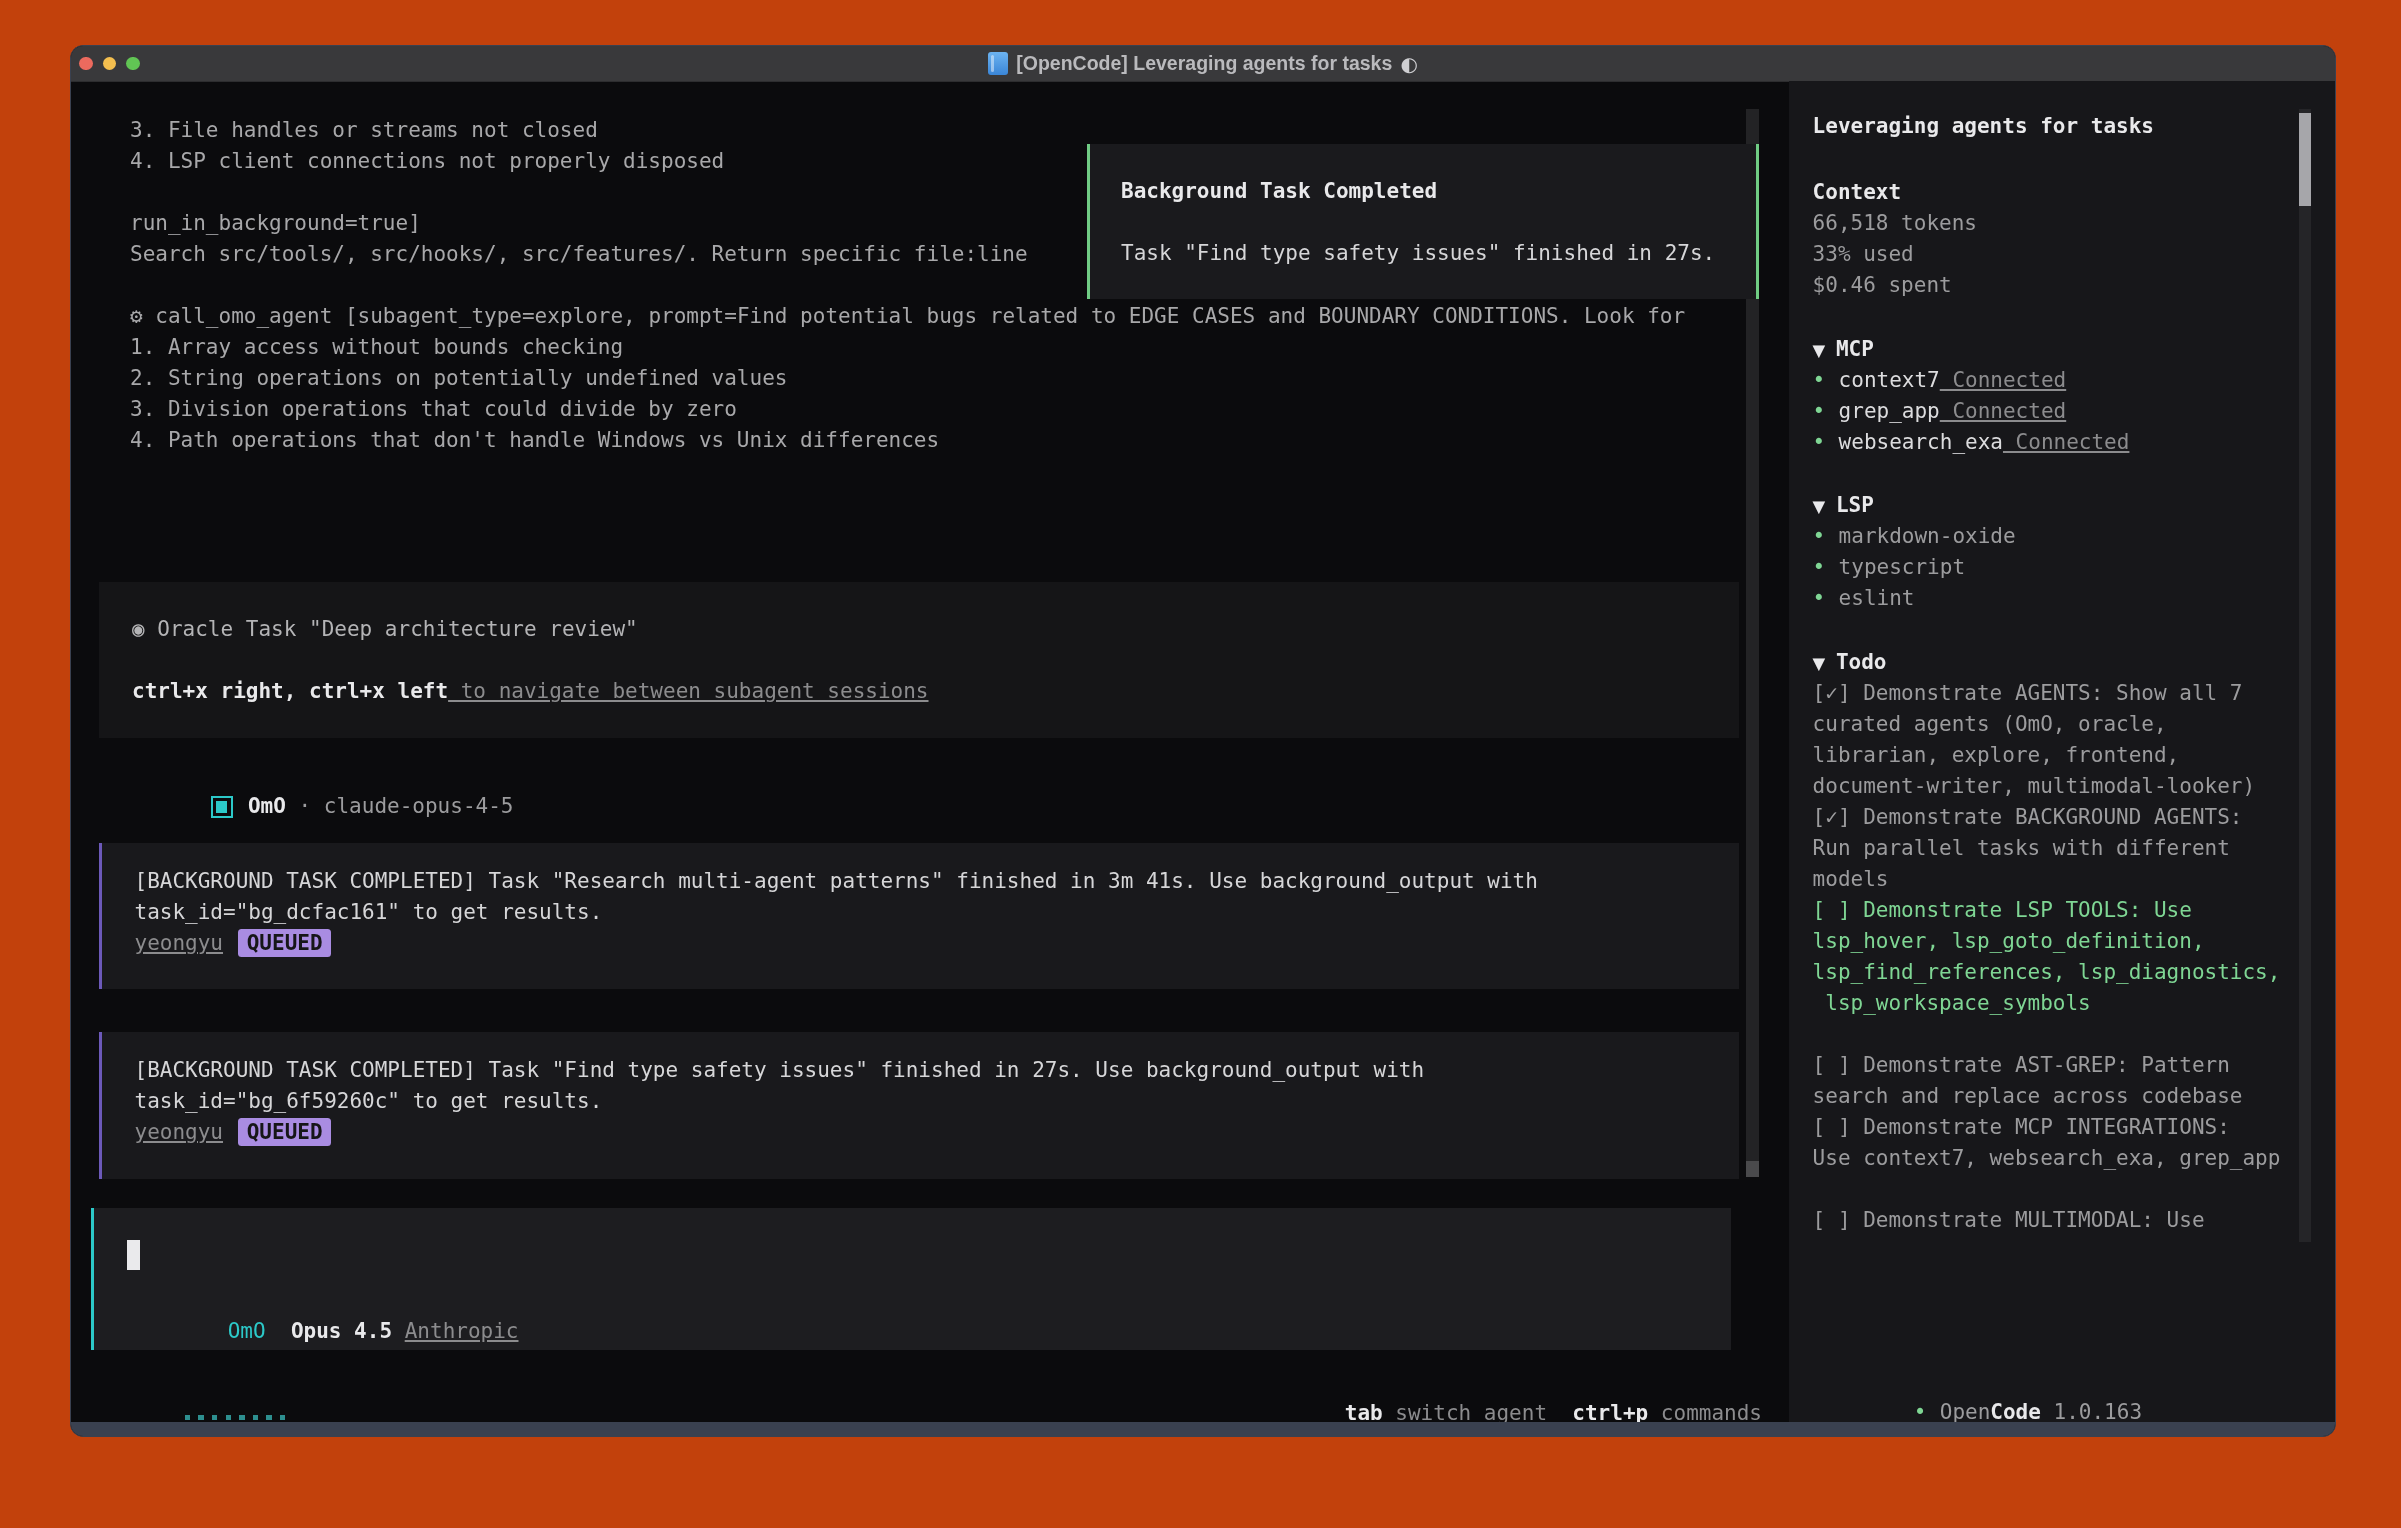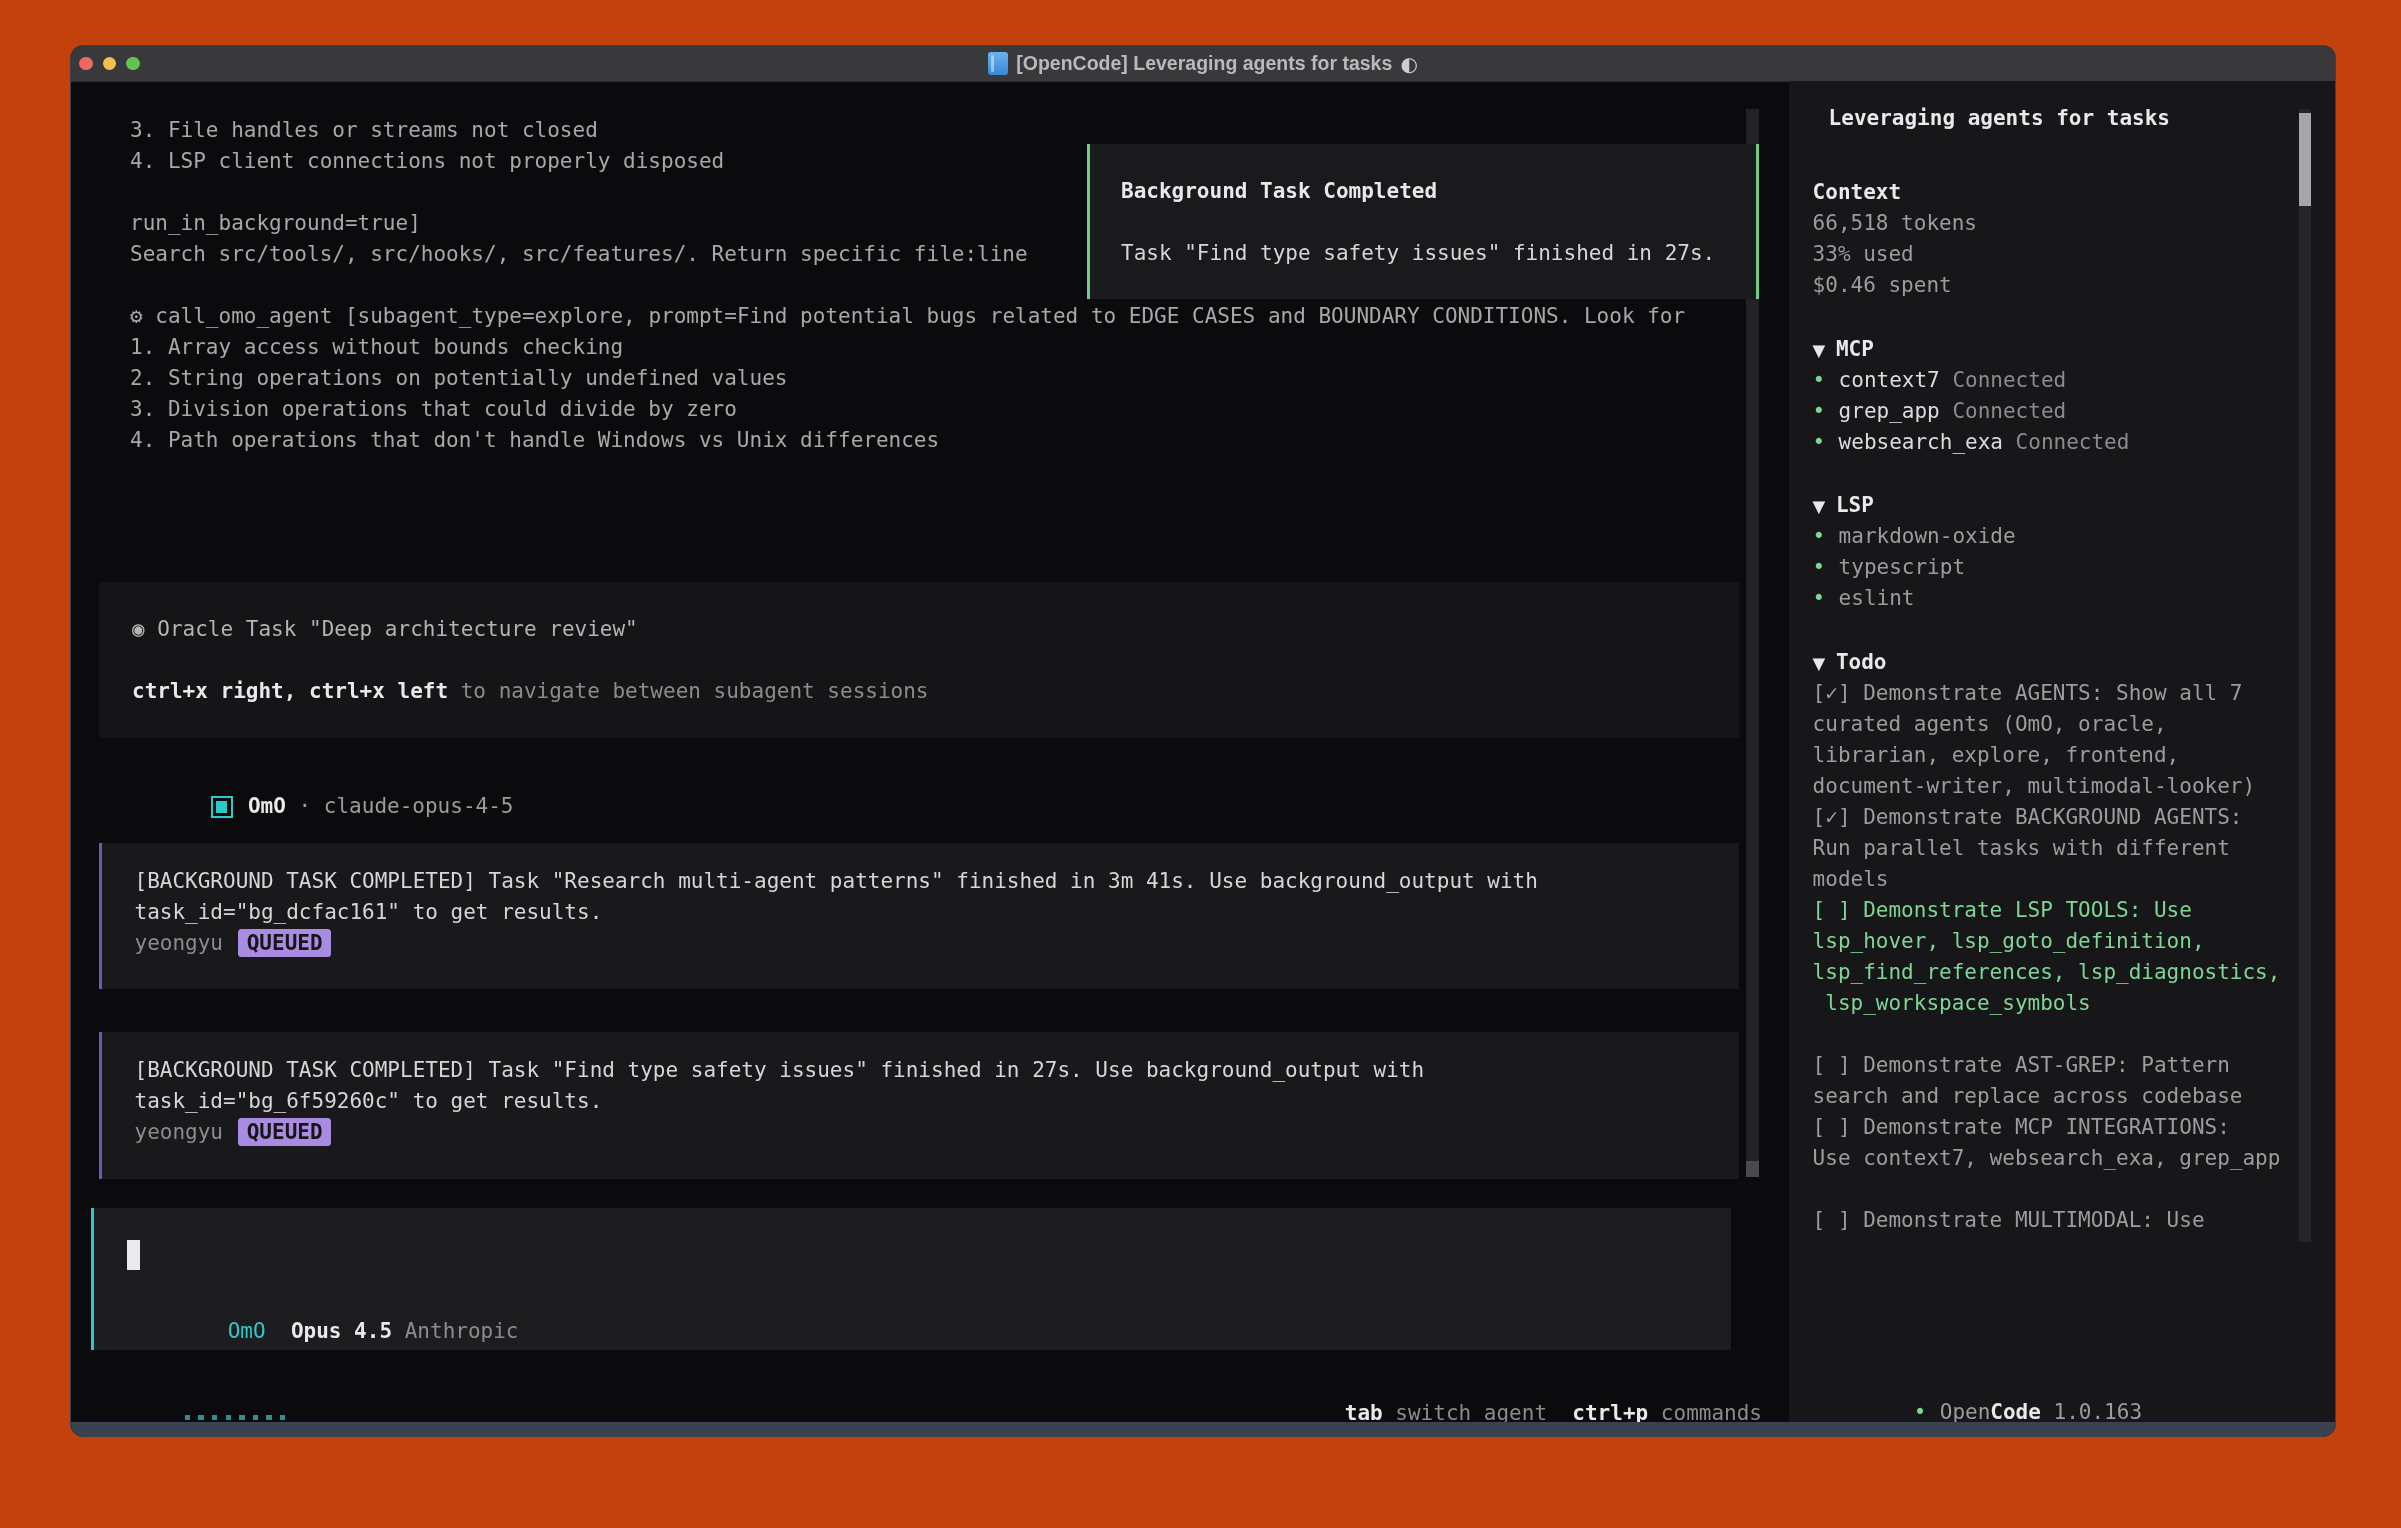--- a/index.html
+++ b/index.html
@@ -16,21 +16,21 @@
   .folder-icon{position:relative;width:20px;height:22.5px;border-radius:3px;
                background:linear-gradient(180deg,#6cb3f0 0%,#3a86d8 100%);display:inline-block;}
   .folder-icon::before{content:"";position:absolute;left:3px;top:3px;width:3.5px;height:16.5px;
                background:rgba(255,255,255,.45);border-radius:1.8px;}
   .loadglyph{font-family:"DejaVu Sans",sans-serif;font-weight:normal;color:#cfcfd2;font-size:20px;}
   .abs{position:absolute;}
   .line{height:31px;line-height:31px;white-space:pre;}
   .bold{font-weight:bold;}
   .white{color:#e9e9eb;}
   .dim{color:#9c9c9e;}
-  .faint{color:#8c8c8e;}
+  .faint{color:#8c8c8e;text-decoration:underline;}
   .green{color:#7fd694;}
   .cyan{color:#2cc9c9;}
   .msgtext{color:#d6d6d8;}
   
   .toast{background:#1a1a1d;border-left:3px solid #70cc84;border-right:3px solid #70cc84;
          padding:32px 0 0 31px;box-sizing:border-box;z-index:5;}
   
   .panel-oracle{background:#151517;padding:32px 0 0 33px;box-sizing:border-box;}
   .panel-msg{background:#19191c;border-left:3px solid #6c59b9;padding:23px 0 0 32.5px;box-sizing:border-box;}
   .panel-input{background:#1d1d20;border-left:3px solid #2cc9c9;box-sizing:border-box;}
@@ -128,21 +128,21 @@
     <div class="abs line" style="left:38px;top:1321px;">
       <span><span class="dot"></span><span class="dot"></span><span class="dot"></span><span class="dot"></span><span class="dot"></span><span class="dot"></span><span class="dot"></span><span class="dot"></span></span>
       <span style="display:inline-block;width:23.6px;"></span><span class="bold white">esc</span><span class="faint"> interrupt</span>
     </div>
 
     <div class="abs line" style="right:573px;top:1321px;">
       <span class="bold white">tab</span><span class="faint"> switch agent</span><span class="bold white">  ctrl+p</span><span class="faint"> commands</span>
     </div>
 
     <div class="sidebar">
-      <div class="abs line bold white" style="left:23.6px;top:22px;margin-left:16px;">Leveraging agents for tasks</div>
+      <div class="abs line bold white" style="left:23.6px;top:30px;">Leveraging agents for tasks</div>
 
       <div class="abs" style="left:23.6px;top:96px;">
         <div class="line bold white">Context</div>
         <div class="line dim">66,518 tokens</div>
         <div class="line dim">33% used</div>
         <div class="line dim">$0.46 spent</div>
       </div>
 
       <div class="abs" style="left:23.6px;top:253px;">
         <div class="line bold white"><span class="tri">▼</span><span>MCP</span></div>

